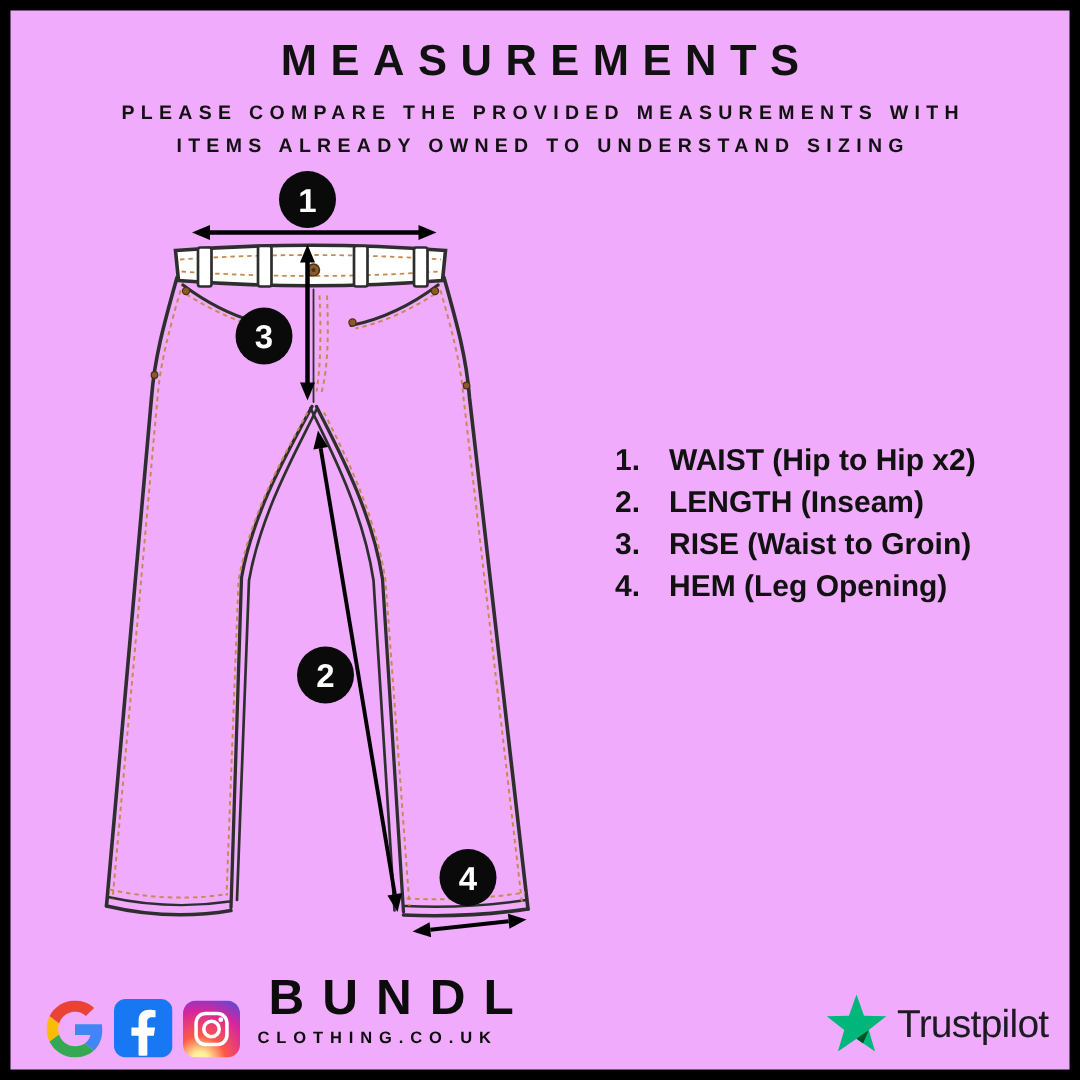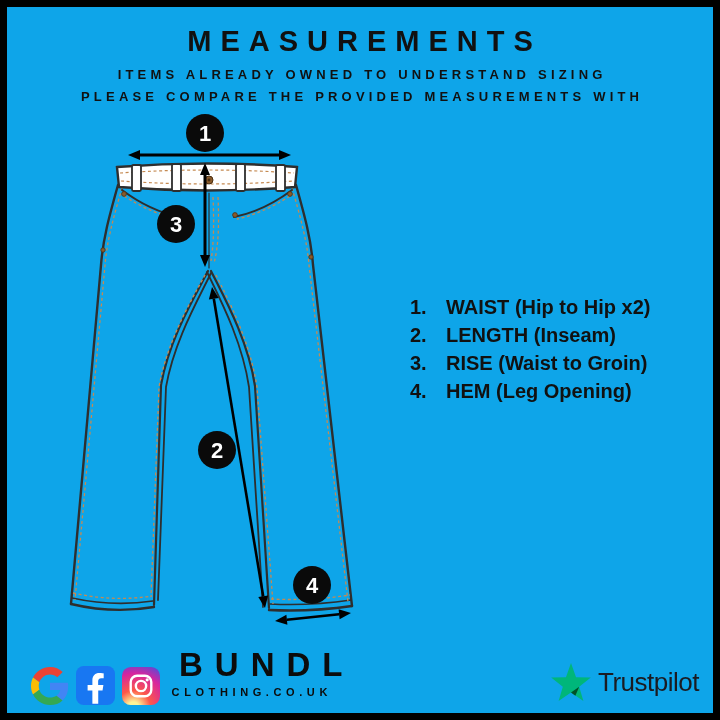--- a/index.html
+++ b/index.html
@@ -1,18 +1,18 @@
 <!DOCTYPE html>
 <html><head>
 <meta charset="utf-8">
 <style>
   html,body{margin:0;padding:0;background:#888;}
   .frame{
     position:relative; width:720px; height:720px; box-sizing:border-box;
-    background:#0ea5e9; border:7px solid #000; overflow:hidden;
+    background:#f0abfc; border:7px solid #000; overflow:hidden;
     font-family:"Liberation Sans", sans-serif; color:#111;
   }
   
   .hdr{position:absolute; left:0; top:18px; width:706px; text-align:center;}
   .title{font-size:29px; font-weight:bold; letter-spacing:9px; text-indent:9px; color:#111; margin:0;}
   .sub{font-size:13px; font-weight:bold; letter-spacing:4.2px; text-indent:4.2px; line-height:22px; margin-top:6px; color:#111;}
   
   .jeans-svg{position:absolute; left:48px; top:100px; width:340px; height:530px;}
   
   .legend{position:absolute; left:403px; top:289px; width:300px;}
@@ -29,22 +29,22 @@
   .trustpilot-label{font-size:26px; font-weight:normal; letter-spacing:-0.5px; color:#1b1b21;}
 </style>
 </head>
 <body>
 
 <div class="frame">
 
   <div class="hdr">
     <div class="title">MEASUREMENTS</div>
     <div class="sub">
+      <div>PLEASE COMPARE THE PROVIDED MEASUREMENTS WITH</div>
       <div>ITEMS ALREADY OWNED TO UNDERSTAND SIZING</div>
-      <div>PLEASE COMPARE THE PROVIDED MEASUREMENTS WITH</div>
     </div>
   </div>
 
   <svg class="jeans-svg" viewBox="48 100 340 530">
 
     <g fill="none" stroke="#2E2E2E" stroke-linecap="round">
 
       <path d="M111,178 C102,210 96,232 94,258 L64,597" stroke-width="2.4"></path>
       <path d="M289,178 C298,210 304,232 306,258 L345,599" stroke-width="2.4"></path>
 

